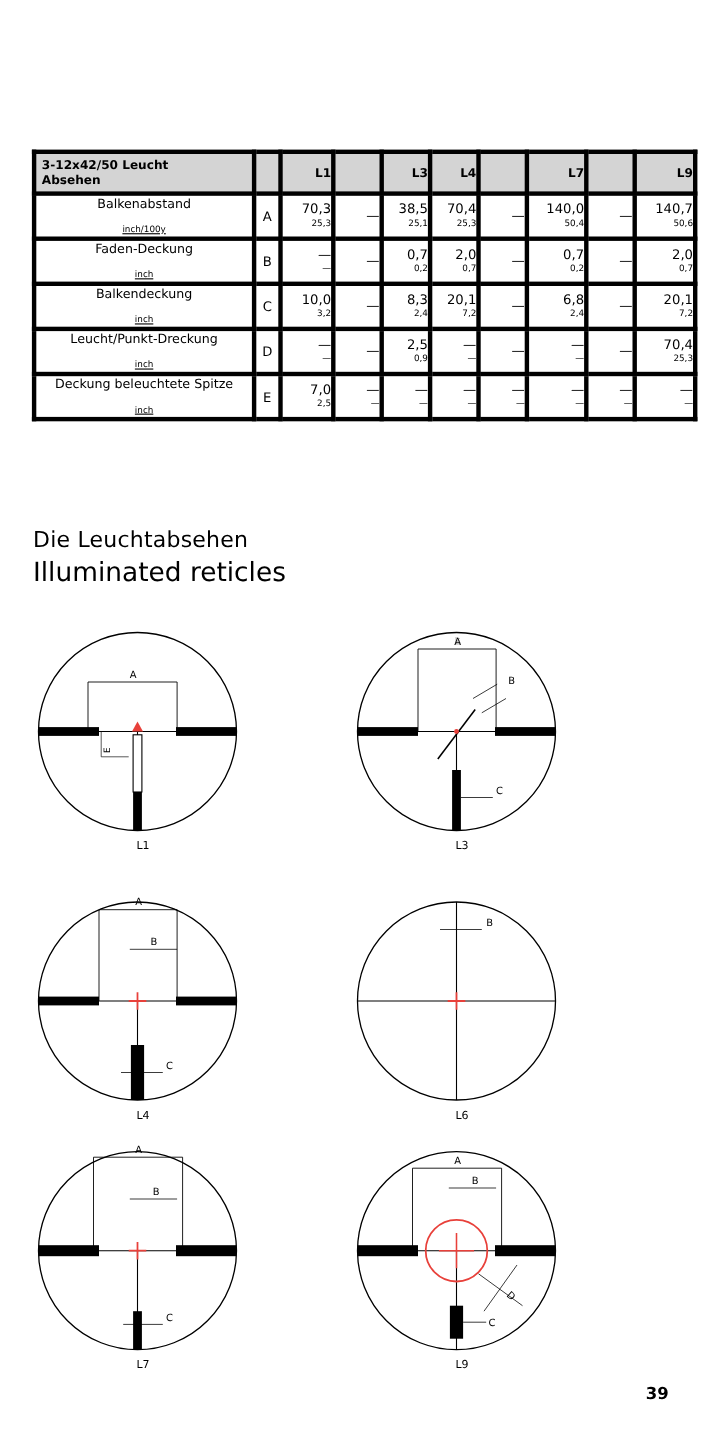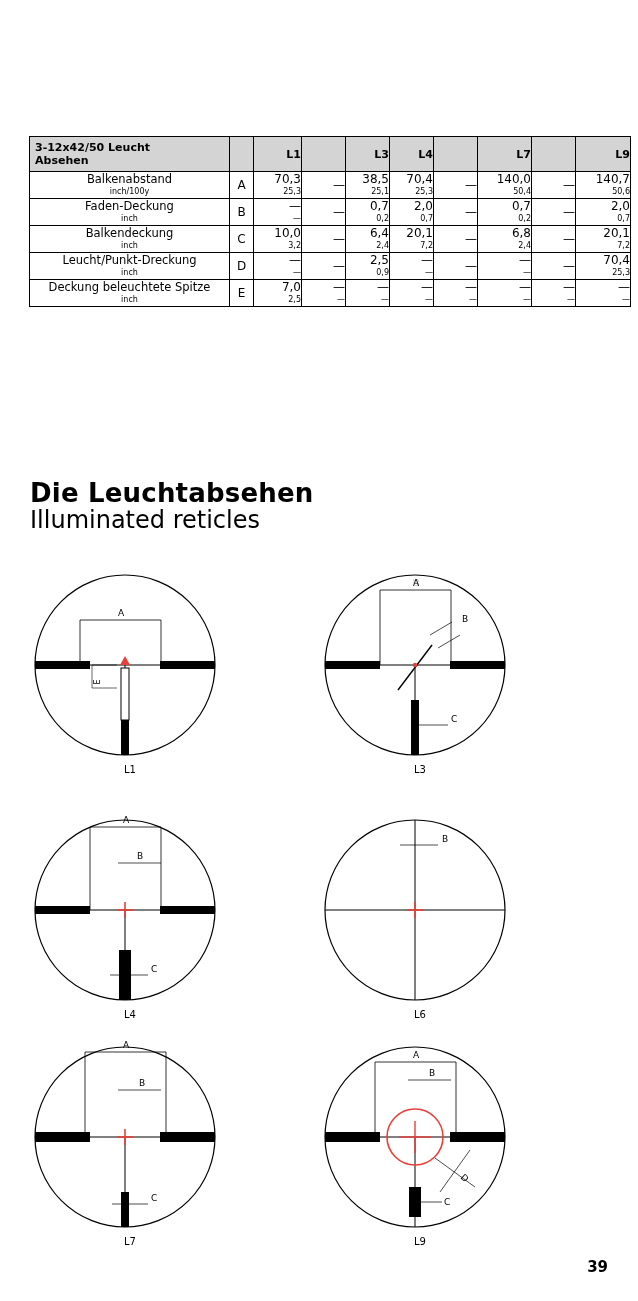--- a/index.html
+++ b/index.html
@@ -22,21 +22,21 @@
     left: 29px;
     top: 136px;
     width: 551px;
   }
   table.spec {
     border-collapse: collapse;
     width: 100%;
     table-layout: fixed;
   }
   table.spec th, table.spec td {
-    border: 1px solid #000000;
+    border: 4px solid #000000;
     padding: 0;
     vertical-align: middle;
   }
   .hdr-row th {
     background: #d4d4d4;
     height: 34px;
     font-size: 11px;
     font-weight: bold;
     text-align: right;
     padding-right: 5px;
@@ -51,42 +51,43 @@
     text-align: center;
     padding: 2px 0 2px 5px;
     line-height: 12px;
   }
   .row-label .de {
     font-size: 11.5px;
   }
   .row-label .en {
     font-size: 8px;
     display: block;
-    margin-top: 1px;
+    margin-top: 12px;
+    text-decoration: underline;
   }
   .letter-col {
     text-align: center;
     font-size: 12px;
     font-weight: normal;
   }
   .val {
     text-align: right;
     padding: 2px 5px 2px 0;
     line-height: 12px;
   }
   .val .v1 { font-size: 12px; display: block; }
   .val .v2 { font-size: 8px; display: block; margin-top: 1px; }
 
   
   .heading-de {
     position: absolute;
     left: 30px;
     top: 478px;
-    font-size: 26px;
-    font-weight: bold;
+    font-size: 20px;
+    font-weight: normal;
     letter-spacing: 0.2px;
   }
   .heading-en {
     position: absolute;
     left: 30px;
     top: 506px;
     font-size: 24px;
     font-weight: normal;
   }
 
@@ -235,21 +236,21 @@
           <td class="letter-col">C</td>
           <td class="val">
             <span class="v1">10,0</span>
             <span class="v2">3,2</span>
           </td>
           <td class="val">
             <span class="v1">—</span>
             <span class="v2"></span>
           </td>
           <td class="val">
-            <span class="v1">6,4</span>
+            <span class="v1">8,3</span>
             <span class="v2">2,4</span>
           </td>
           <td class="val">
             <span class="v1">20,1</span>
             <span class="v2">7,2</span>
           </td>
           <td class="val">
             <span class="v1">—</span>
             <span class="v2"></span>
           </td>

